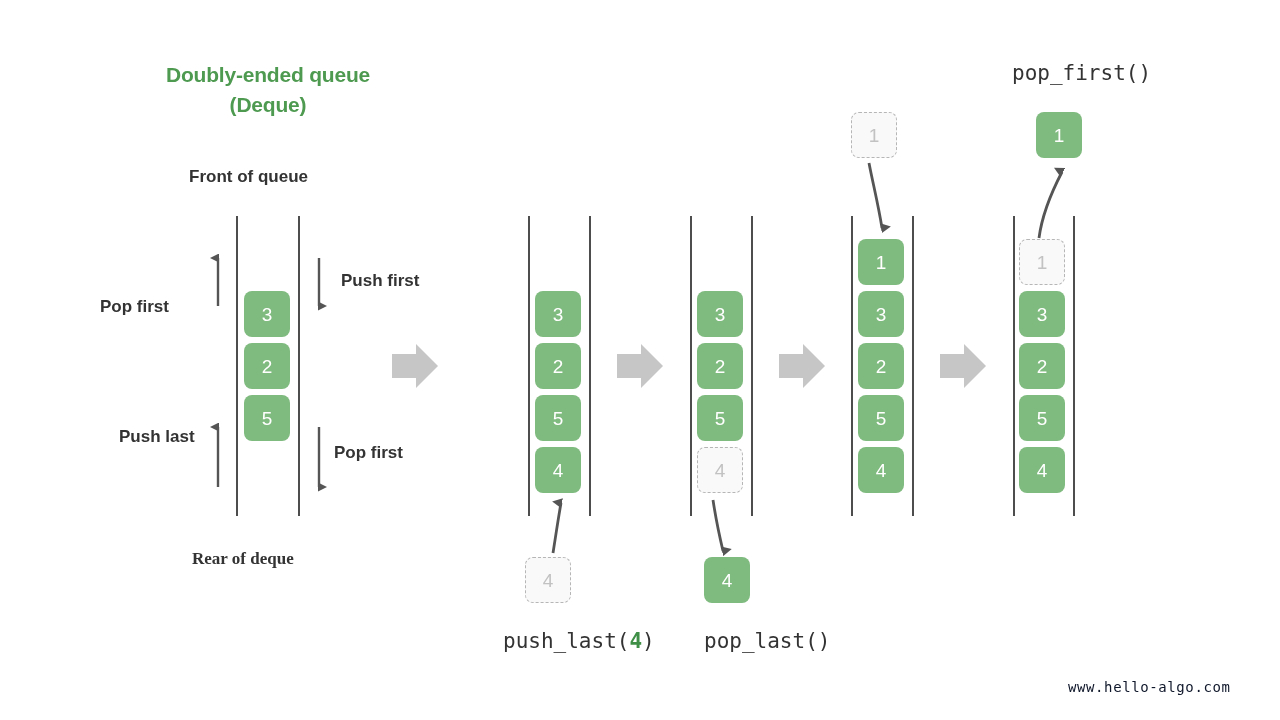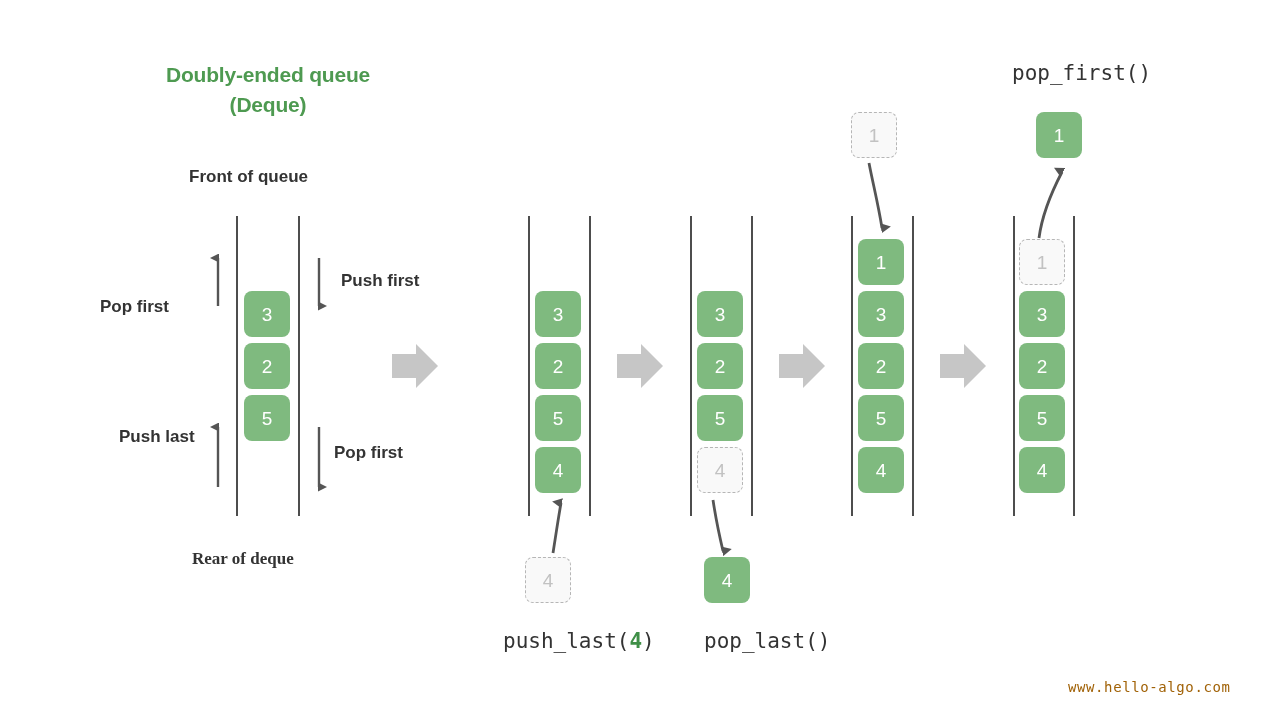--- a/index.html
+++ b/index.html
@@ -43,21 +43,21 @@
     font-size: 21px;
     white-space: nowrap;
     letter-spacing: 0px;
   }
   .code-label .arg {
     color: #3f8f47;
     font-weight: bold;
   }
   .watermark {
     position: absolute;
-    color: #a16207;
+    color: #0f172a;
     font-family: "DejaVu Sans Mono", "Liberation Mono", monospace;
     font-size: 14px;
     letter-spacing: 0.6px;
     white-space: nowrap;
   }
 
   
   .rail {
     position: absolute;
     width: 1.6px;

